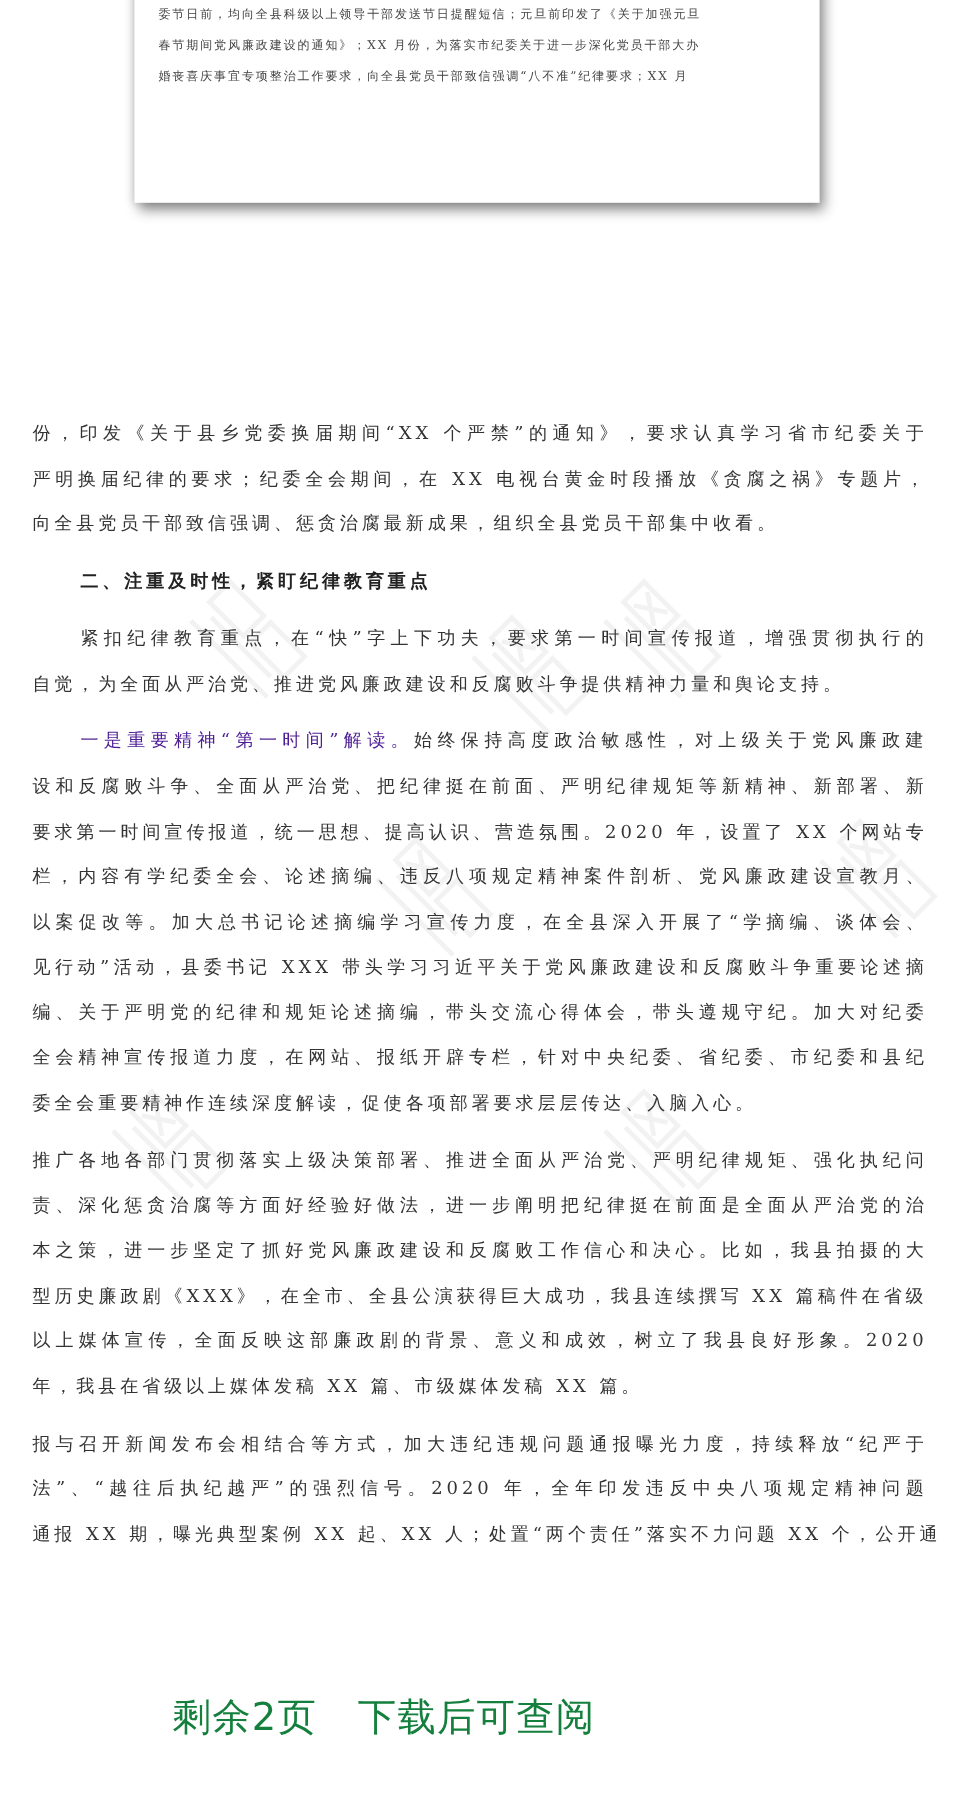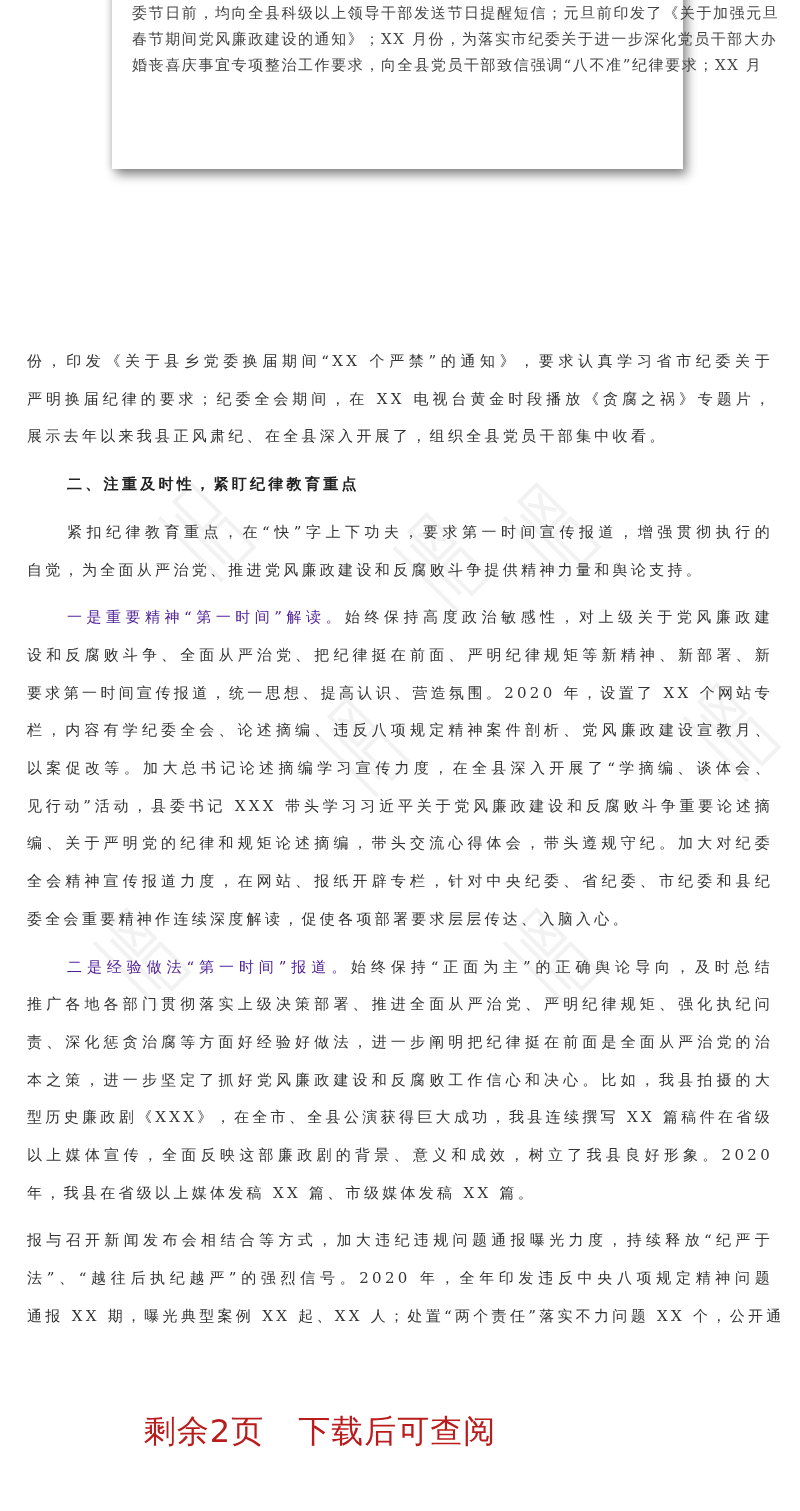--- a/index.html
+++ b/index.html
@@ -23,21 +23,21 @@
       width: 571px;
       height: 189px;
       background: #ffffff;
       box-shadow: 4px 6px 10px rgba(0,0,0,0.45), -2px 0 6px rgba(0,0,0,0.12);
     }
     .page-card .card-text {
       position: absolute;
       left: 20px;
       top: 20px;
       width: 530px;
-      font-size: 15px;
+      font-size: 10px;
       line-height: 26px;
       letter-spacing: 1.6px;
       color: #444;
       text-align: justify;
     }
     .page-card .card-text p { margin: 0; white-space: nowrap; }
 
     
     .body-text {
       position: absolute;
@@ -82,21 +82,21 @@
 
     
     .remaining {
       position: absolute;
       left: 0;
       top: 1410px;
       width: 640px;
       text-align: center;
       font-family: "DejaVu Sans", "Liberation Sans", sans-serif;
       font-size: 32px;
-      color: #b91c1c;
+      color: #15803d;
       letter-spacing: 1px;
     }
     .remaining span + span { margin-left: 34px; }
   </style>
 </head>
 <body>
 
 <div class="page-card">
   <div class="card-text">
     <p>委节日前，均向全县科级以上领导干部发送节日提醒短信；元旦前印发了《关于加强元旦</p>
@@ -158,42 +158,41 @@
     <path d="M10 10 L10 100 M24 20 L24 90"></path>
     <rect x="32" y="10" width="24" height="40"></rect>
     <path d="M36 18 L52 42 M52 18 L36 42"></path>
     <rect x="32" y="58" width="24" height="40"></rect>
   </g>
 </svg>
 
 <div class="body-text">
   <p class="line">份，印发《关于县乡党委换届期间“XX 个严禁”的通知》，要求认真学习省市纪委关于</p>
   <p class="line">严明换届纪律的要求；纪委全会期间，在 XX 电视台黄金时段播放《贪腐之祸》专题片，</p>
-  <p class="line last">展示去年以来我县正风肃纪、在全县深入开展了，组织全县党员干部集中收看。</p>
+  <p class="line last">向全县党员干部致信强调、惩贪治腐最新成果，组织全县党员干部集中收看。</p>
   <div class="gap"></div>
 
   <p class="heading">二、注重及时性，紧盯纪律教育重点</p>
   <div class="gap"></div>
 
   <p class="line indent">紧扣纪律教育重点，在“快”字上下功夫，要求第一时间宣传报道，增强贯彻执行的</p>
   <p class="line last">自觉，为全面从严治党、推进党风廉政建设和反腐败斗争提供精神力量和舆论支持。</p>
   <div class="gap"></div>
 
   <p class="line indent"><span class="bold">一是重要精神“第一时间”解读。</span><span>始终保持高度政治敏感性，对上级关于党风廉政建</span></p>
   <p class="line">设和反腐败斗争、全面从严治党、把纪律挺在前面、严明纪律规矩等新精神、新部署、新</p>
   <p class="line">要求第一时间宣传报道，统一思想、提高认识、营造氛围。2020 年，设置了 XX 个网站专</p>
   <p class="line">栏，内容有学纪委全会、论述摘编、违反八项规定精神案件剖析、党风廉政建设宣教月、</p>
   <p class="line">以案促改等。加大总书记论述摘编学习宣传力度，在全县深入开展了“学摘编、谈体会、</p>
   <p class="line">见行动”活动，县委书记 XXX 带头学习习近平关于党风廉政建设和反腐败斗争重要论述摘</p>
   <p class="line">编、关于严明党的纪律和规矩论述摘编，带头交流心得体会，带头遵规守纪。加大对纪委</p>
   <p class="line">全会精神宣传报道力度，在网站、报纸开辟专栏，针对中央纪委、省纪委、市纪委和县纪</p>
   <p class="line last">委全会重要精神作连续深度解读，促使各项部署要求层层传达、入脑入心。</p>
   <div class="gap"></div>
 
-  <p class="line indent"><span class="bold">二是经验做法“第一时间”报道。</span><span>始终保持“正面为主”的正确舆论导向，及时总结</span></p>
   <p class="line">推广各地各部门贯彻落实上级决策部署、推进全面从严治党、严明纪律规矩、强化执纪问</p>
   <p class="line">责、深化惩贪治腐等方面好经验好做法，进一步阐明把纪律挺在前面是全面从严治党的治</p>
   <p class="line">本之策，进一步坚定了抓好党风廉政建设和反腐败工作信心和决心。比如，我县拍摄的大</p>
   <p class="line">型历史廉政剧《XXX》，在全市、全县公演获得巨大成功，我县连续撰写 XX 篇稿件在省级</p>
   <p class="line">以上媒体宣传，全面反映这部廉政剧的背景、意义和成效，树立了我县良好形象。2020</p>
   <p class="line last">年，我县在省级以上媒体发稿 XX 篇、市级媒体发稿 XX 篇。</p>
   <div class="gap"></div>
 
   <p class="line">报与召开新闻发布会相结合等方式，加大违纪违规问题通报曝光力度，持续释放“纪严于</p>
   <p class="line">法”、“越往后执纪越严”的强烈信号。2020 年，全年印发违反中央八项规定精神问题</p>

